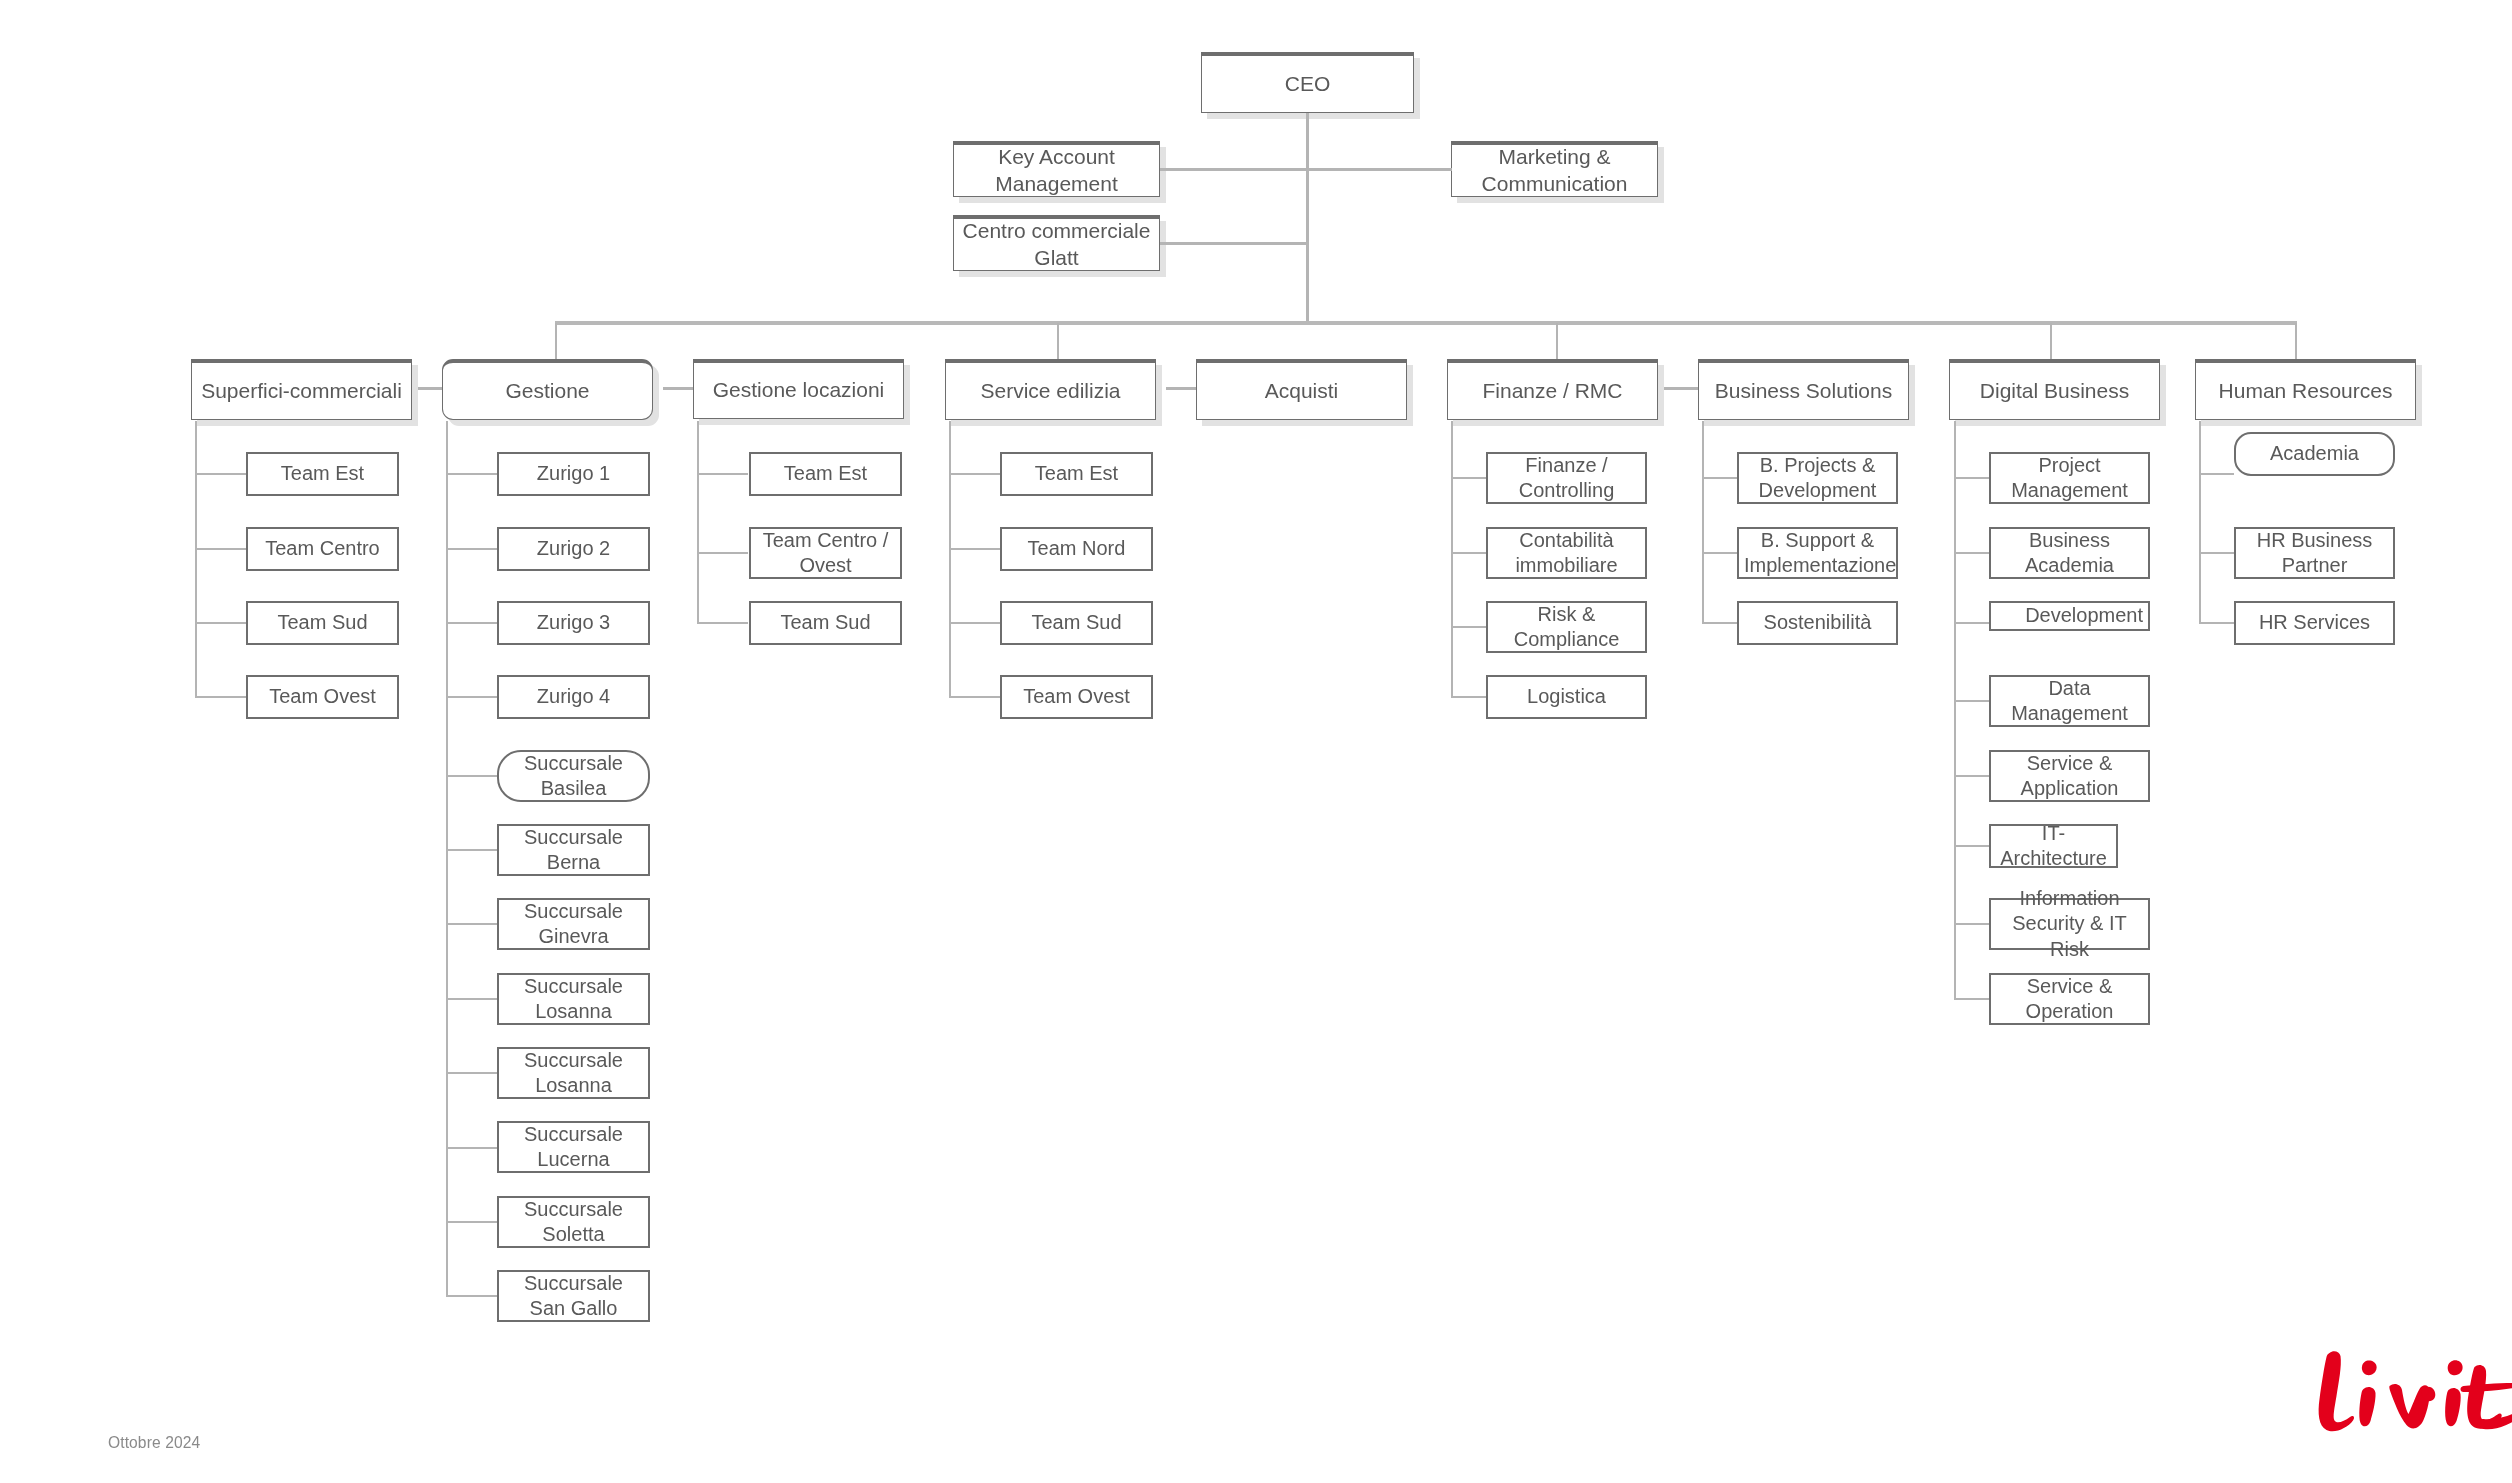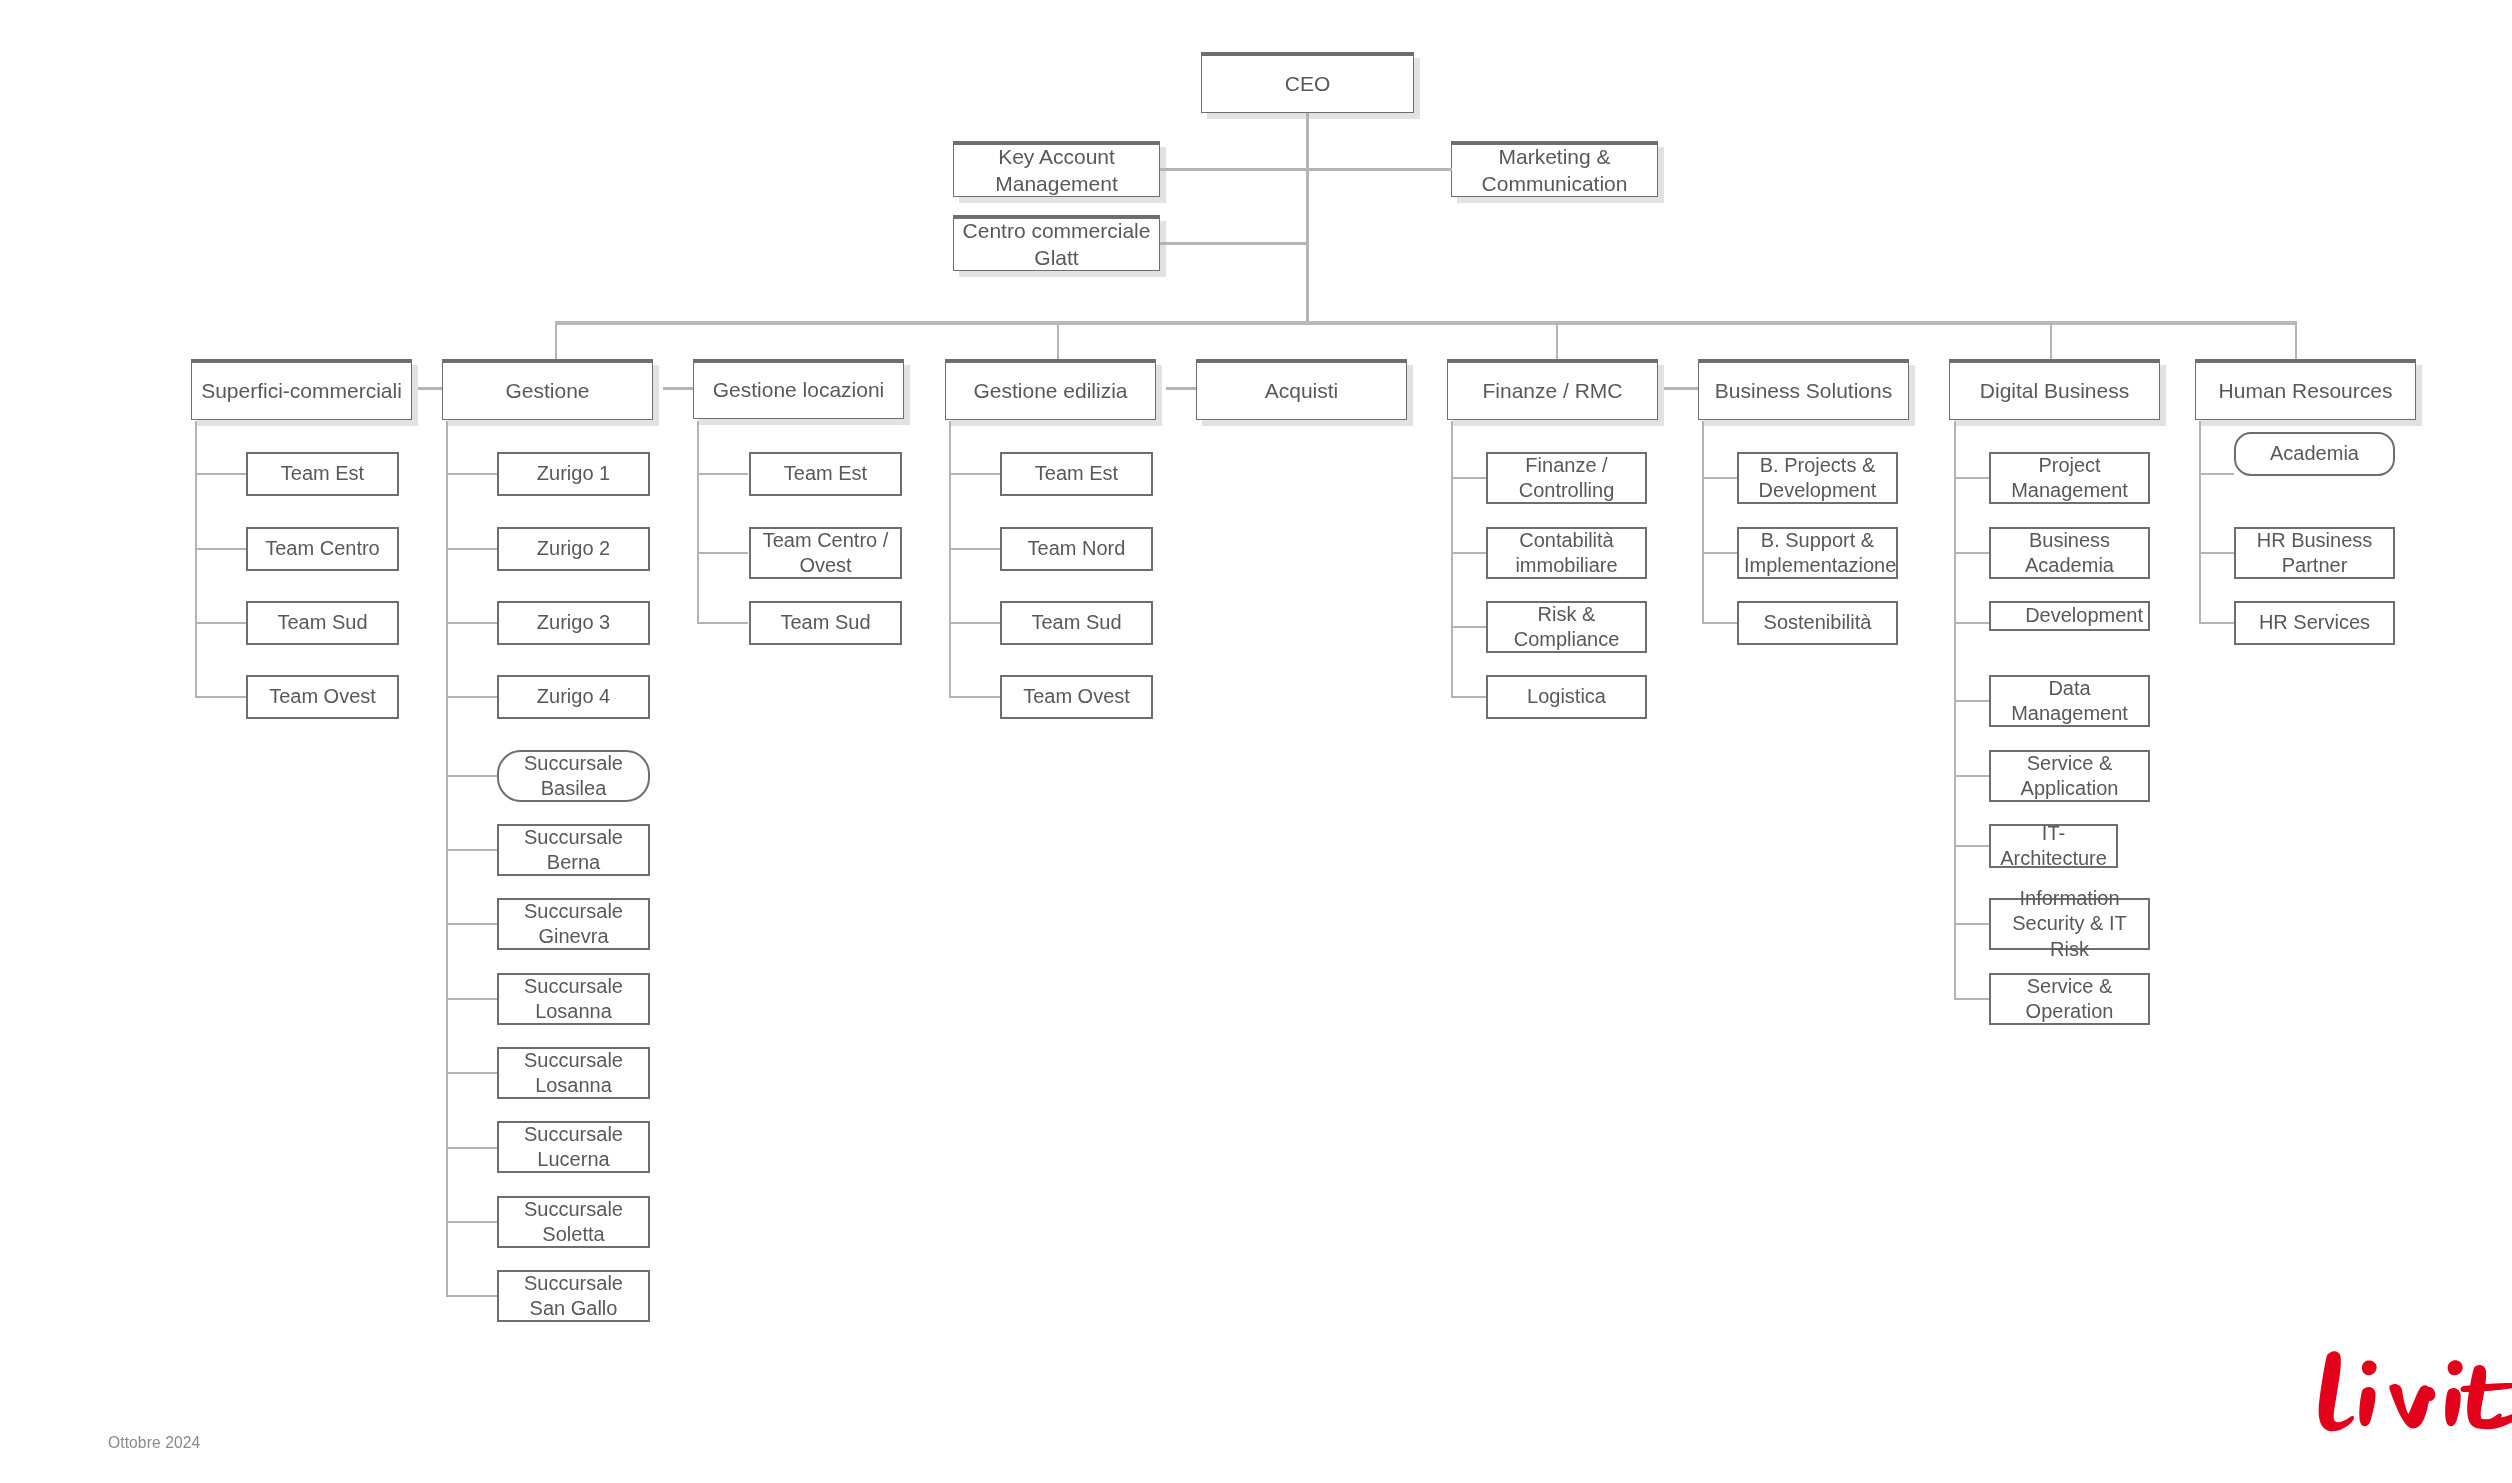--- a/index.html
+++ b/index.html
@@ -91,21 +91,21 @@
         <span class="lbl">Team Centro</span>
       </div>
       <div class="ln h" style="left: 195px; top: 622px; width: 51px; height: 2px;"></div>
       <div class="node leaf" style="left: 246px; top: 601px; width: 153px; height: 44px;">
         <span class="lbl">Team Sud</span>
       </div>
       <div class="ln h" style="left: 195px; top: 696px; width: 51px; height: 2px;"></div>
       <div class="node leaf" style="left: 246px; top: 675px; width: 153px; height: 44px;">
         <span class="lbl">Team Ovest</span>
       </div>
-      <div class="node lvl3" style="left: 442px; top: 359px; width: 211px; height: 61px;">
+      <div class="node lvl3" style="left: 442px; top: 359px; width: 211px; height: 61px; border-radius: 11px;">
         <span class="lbl">Gestione</span>
       </div>
       <div class="ln v" style="left: 446px; top: 421px; width: 2px; height: 876px;"></div>
       <div class="ln h" style="left: 446px; top: 473px; width: 51px; height: 2px;"></div>
       <div class="node leaf" style="left: 497px; top: 452px; width: 153px; height: 44px;">
         <span class="lbl">Zurigo 1</span>
       </div>
       <div class="ln h" style="left: 446px; top: 548px; width: 51px; height: 2px;"></div>
       <div class="node leaf" style="left: 497px; top: 527px; width: 153px; height: 44px;">
         <span class="lbl">Zurigo 2</span>
@@ -160,21 +160,21 @@
       </div>
       <div class="ln h" style="left: 697px; top: 552px; width: 51px; height: 2px;"></div>
       <div class="node leaf" style="left: 749px; top: 527px; width: 153px; height: 52px;">
         <span class="lbl">Team Centro / Ovest</span>
       </div>
       <div class="ln h" style="left: 697px; top: 622px; width: 51px; height: 2px;"></div>
       <div class="node leaf" style="left: 749px; top: 601px; width: 153px; height: 44px;">
         <span class="lbl">Team Sud</span>
       </div>
       <div class="node lvl3" style="left: 945px; top: 359px; width: 211px; height: 61px;">
-        <span class="lbl">Gestione edilizia</span>
+        <span class="lbl">Service edilizia</span>
       </div>
       <div class="ln v" style="left: 949px; top: 421px; width: 2px; height: 277px;"></div>
       <div class="ln h" style="left: 949px; top: 473px; width: 51px; height: 2px;"></div>
       <div class="node leaf" style="left: 1000px; top: 452px; width: 153px; height: 44px;">
         <span class="lbl">Team Est</span>
       </div>
       <div class="ln h" style="left: 949px; top: 548px; width: 51px; height: 2px;"></div>
       <div class="node leaf" style="left: 1000px; top: 527px; width: 153px; height: 44px;">
         <span class="lbl">Team Nord</span>
       </div>

